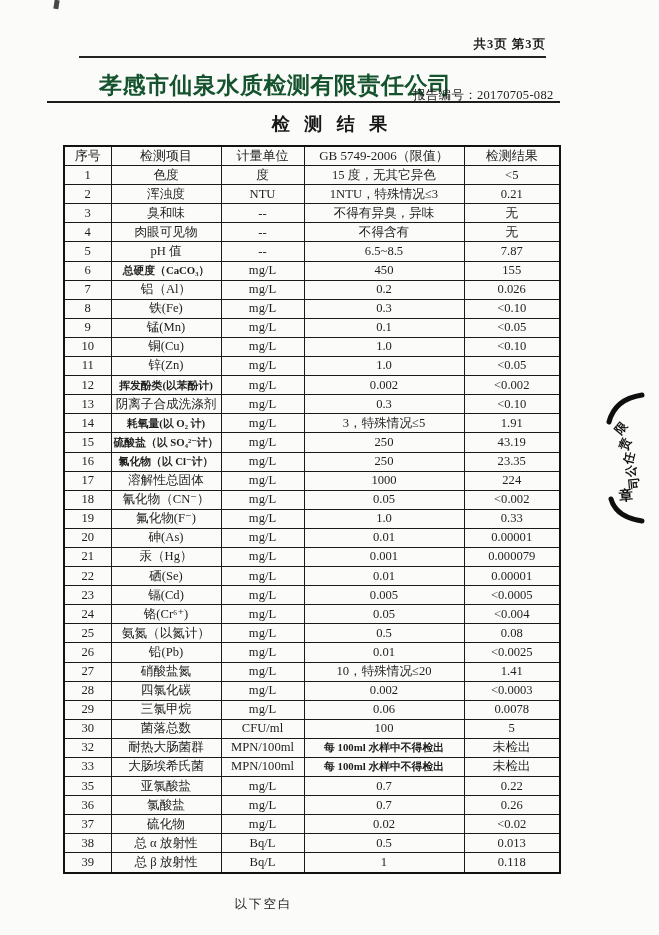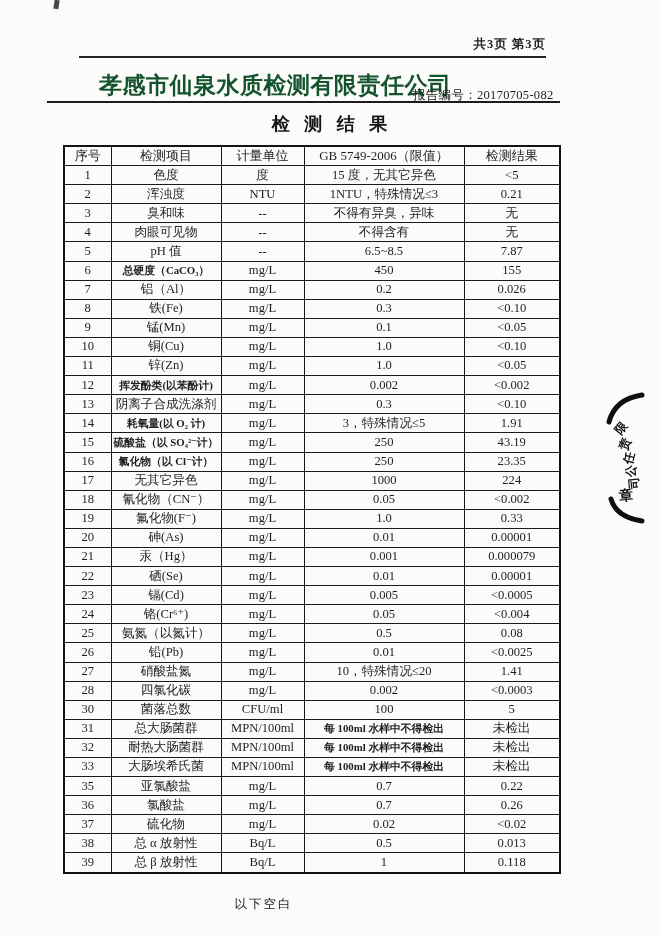--- a/index.html
+++ b/index.html
@@ -191,21 +191,21 @@
       </tr>
       <tr>
         <td>16</td>
         <td class="tight">氯化物（以 Cl⁻计）</td>
         <td>mg/L</td>
         <td>250</td>
         <td>23.35</td>
       </tr>
       <tr>
         <td>17</td>
-        <td>无其它异色</td>
+        <td>溶解性总固体</td>
         <td>mg/L</td>
         <td>1000</td>
         <td>224</td>
       </tr>
       <tr>
         <td>18</td>
         <td>氰化物（CN⁻）</td>
         <td>mg/L</td>
         <td>0.05</td>
         <td>&lt;0.002</td>
@@ -272,34 +272,34 @@
         <td>mg/L</td>
         <td>10，特殊情况≤20</td>
         <td>1.41</td>
       </tr>
       <tr>
         <td>28</td>
         <td>四氯化碳</td>
         <td>mg/L</td>
         <td>0.002</td>
         <td>&lt;0.0003</td>
+      </tr>
+      <tr>
+        <td>29</td>
+        <td>三氯甲烷</td>
+        <td>mg/L</td>
+        <td>0.06</td>
+        <td>0.0078</td>
       </tr>
       <tr>
         <td>30</td>
         <td>菌落总数</td>
         <td>CFU/ml</td>
         <td>100</td>
         <td>5</td>
-      </tr>
-      <tr>
-        <td>31</td>
-        <td>总大肠菌群</td>
-        <td>MPN/100ml</td>
-        <td class="tight">每 100ml 水样中不得检出</td>
-        <td>未检出</td>
       </tr>
       <tr>
         <td>32</td>
         <td>耐热大肠菌群</td>
         <td>MPN/100ml</td>
         <td class="tight">每 100ml 水样中不得检出</td>
         <td>未检出</td>
       </tr>
       <tr>
         <td>33</td>

